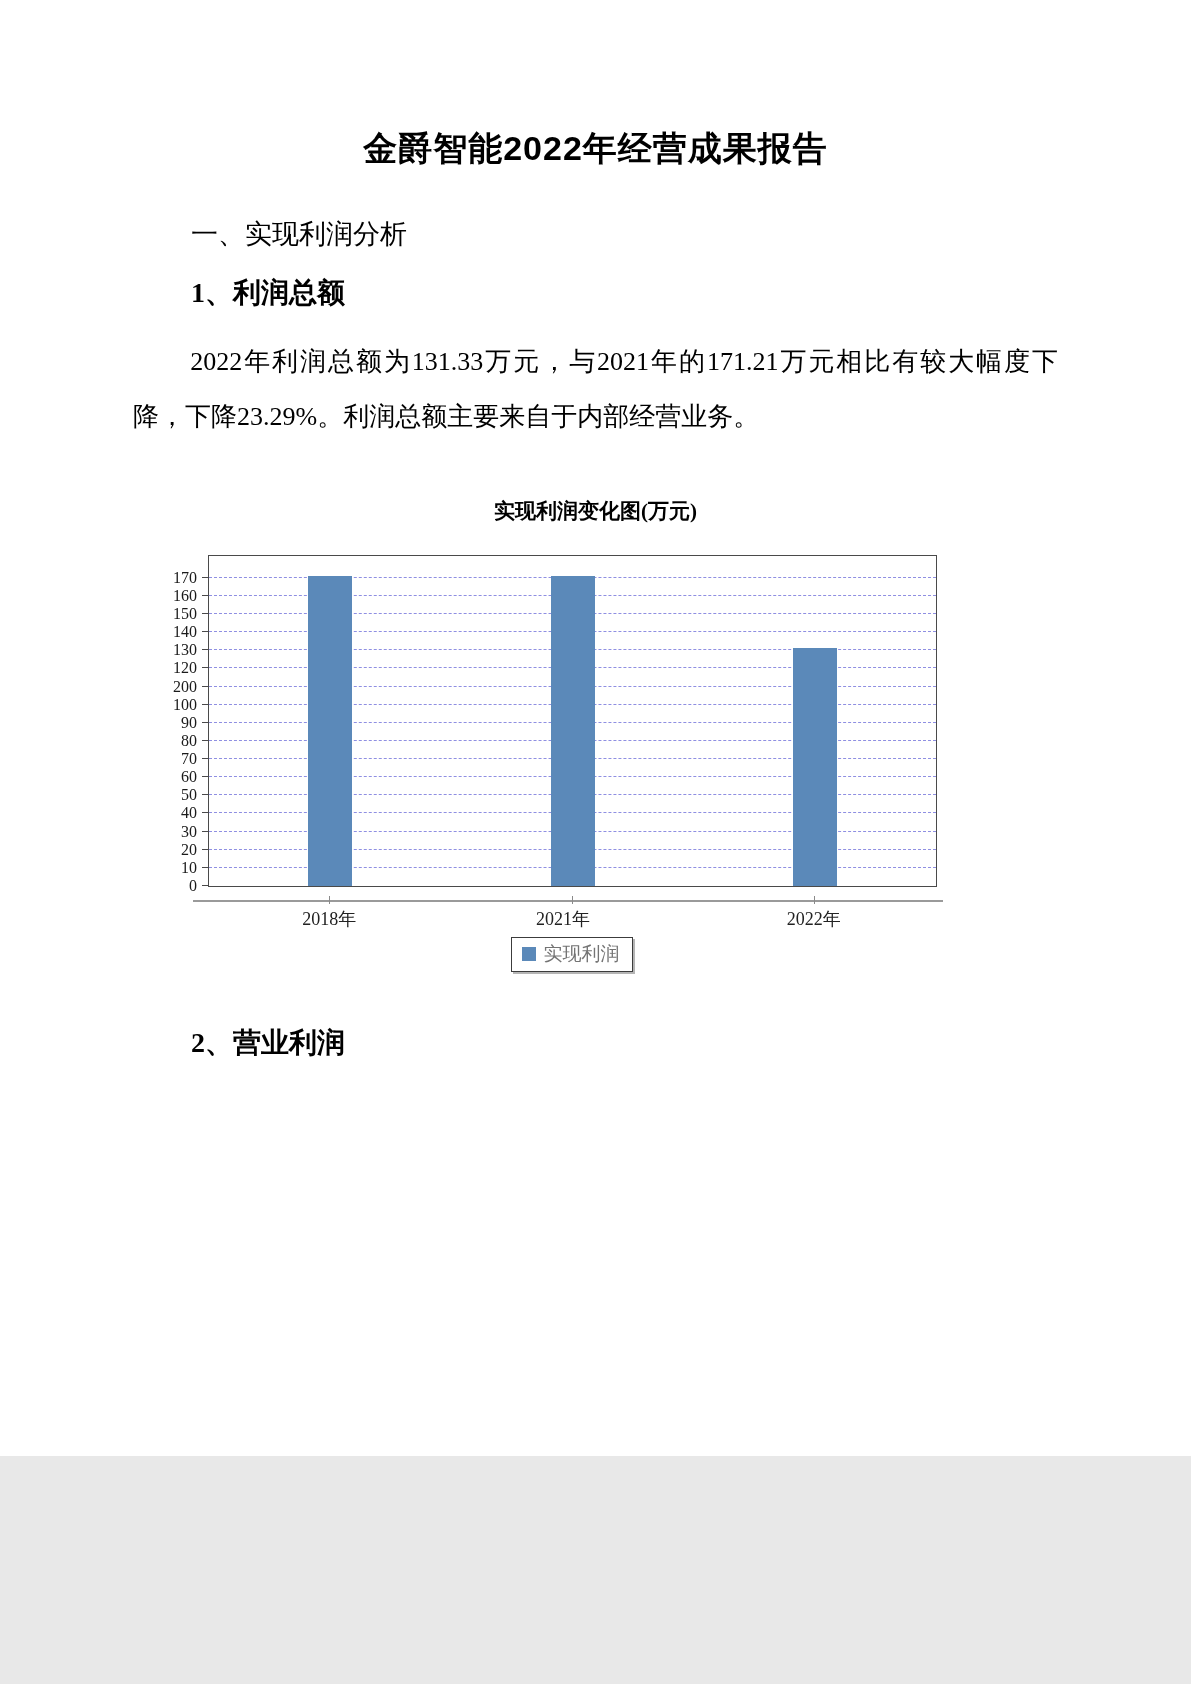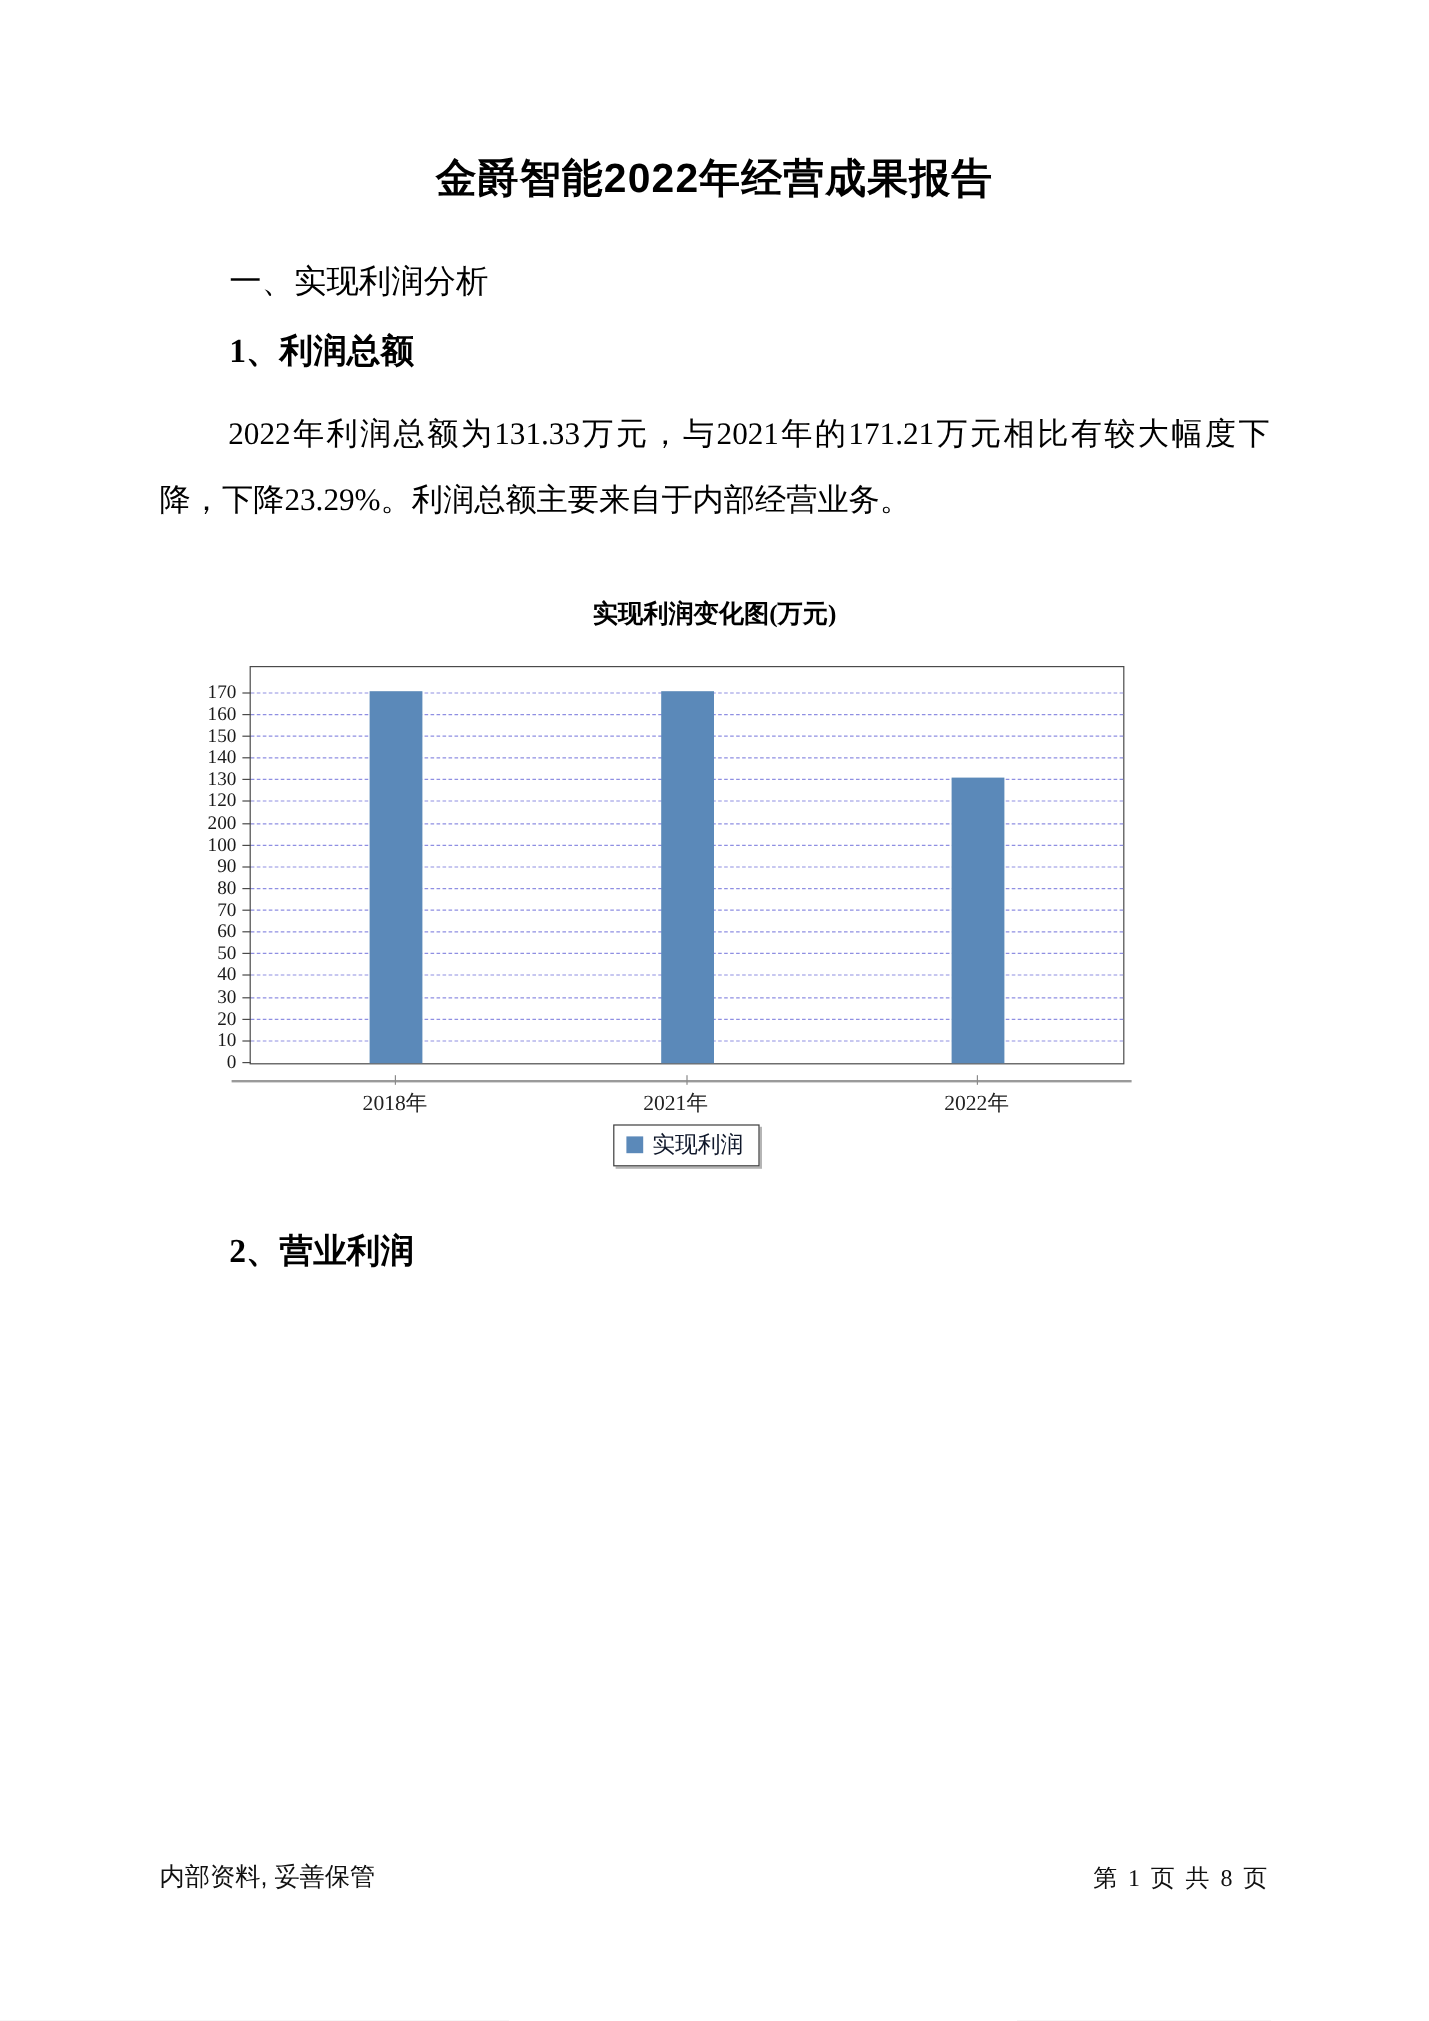--- a/index.html
+++ b/index.html
@@ -1,18 +1,18 @@
 <!DOCTYPE html>
 <html><head>
 <meta charset="utf-8">
 <style>
   html,body { margin:0; padding:0; background:#e8e8e8; }
   .page {
     position:relative;
-    width:1191px; height:1684px;
+    width:1191px; height:1456px;
     margin:0 auto;
     background:#ffffff;
     font-family:"Liberation Serif", serif;
     color:#000;
     overflow:hidden;
   }
   .content { padding:0 133px; }
 
   .doc-title {
     margin:0; padding-top:126px;
@@ -87,21 +87,21 @@
     font-size:18px; color:#222;
     font-family:"Liberation Serif", serif;
   }
   .legend-wrap { display:flex; justify-content:center; margin-top:4px; margin-left:75px; width:727px; }
   .legend-box {
     display:inline-flex; align-items:center; gap:8px;
     border:1px solid #3c3c3c;
     box-shadow:2px 2px 0 #b5b5b5;
     background:#fff;
     padding:3px 12px 4px 10px;
-    font-size:19px; color:#0f172a;
+    font-size:19px; color:#737373;
   }
   .legend-swatch { width:14px; height:14px; display:inline-block; }
 
   .footer-left {
     position:absolute; left:133px; top:1550px;
     font-family:"Liberation Sans", sans-serif;
     font-size:21px; color:#111;
   }
   .footer-right {
     position:absolute; right:133px; top:1552px;

